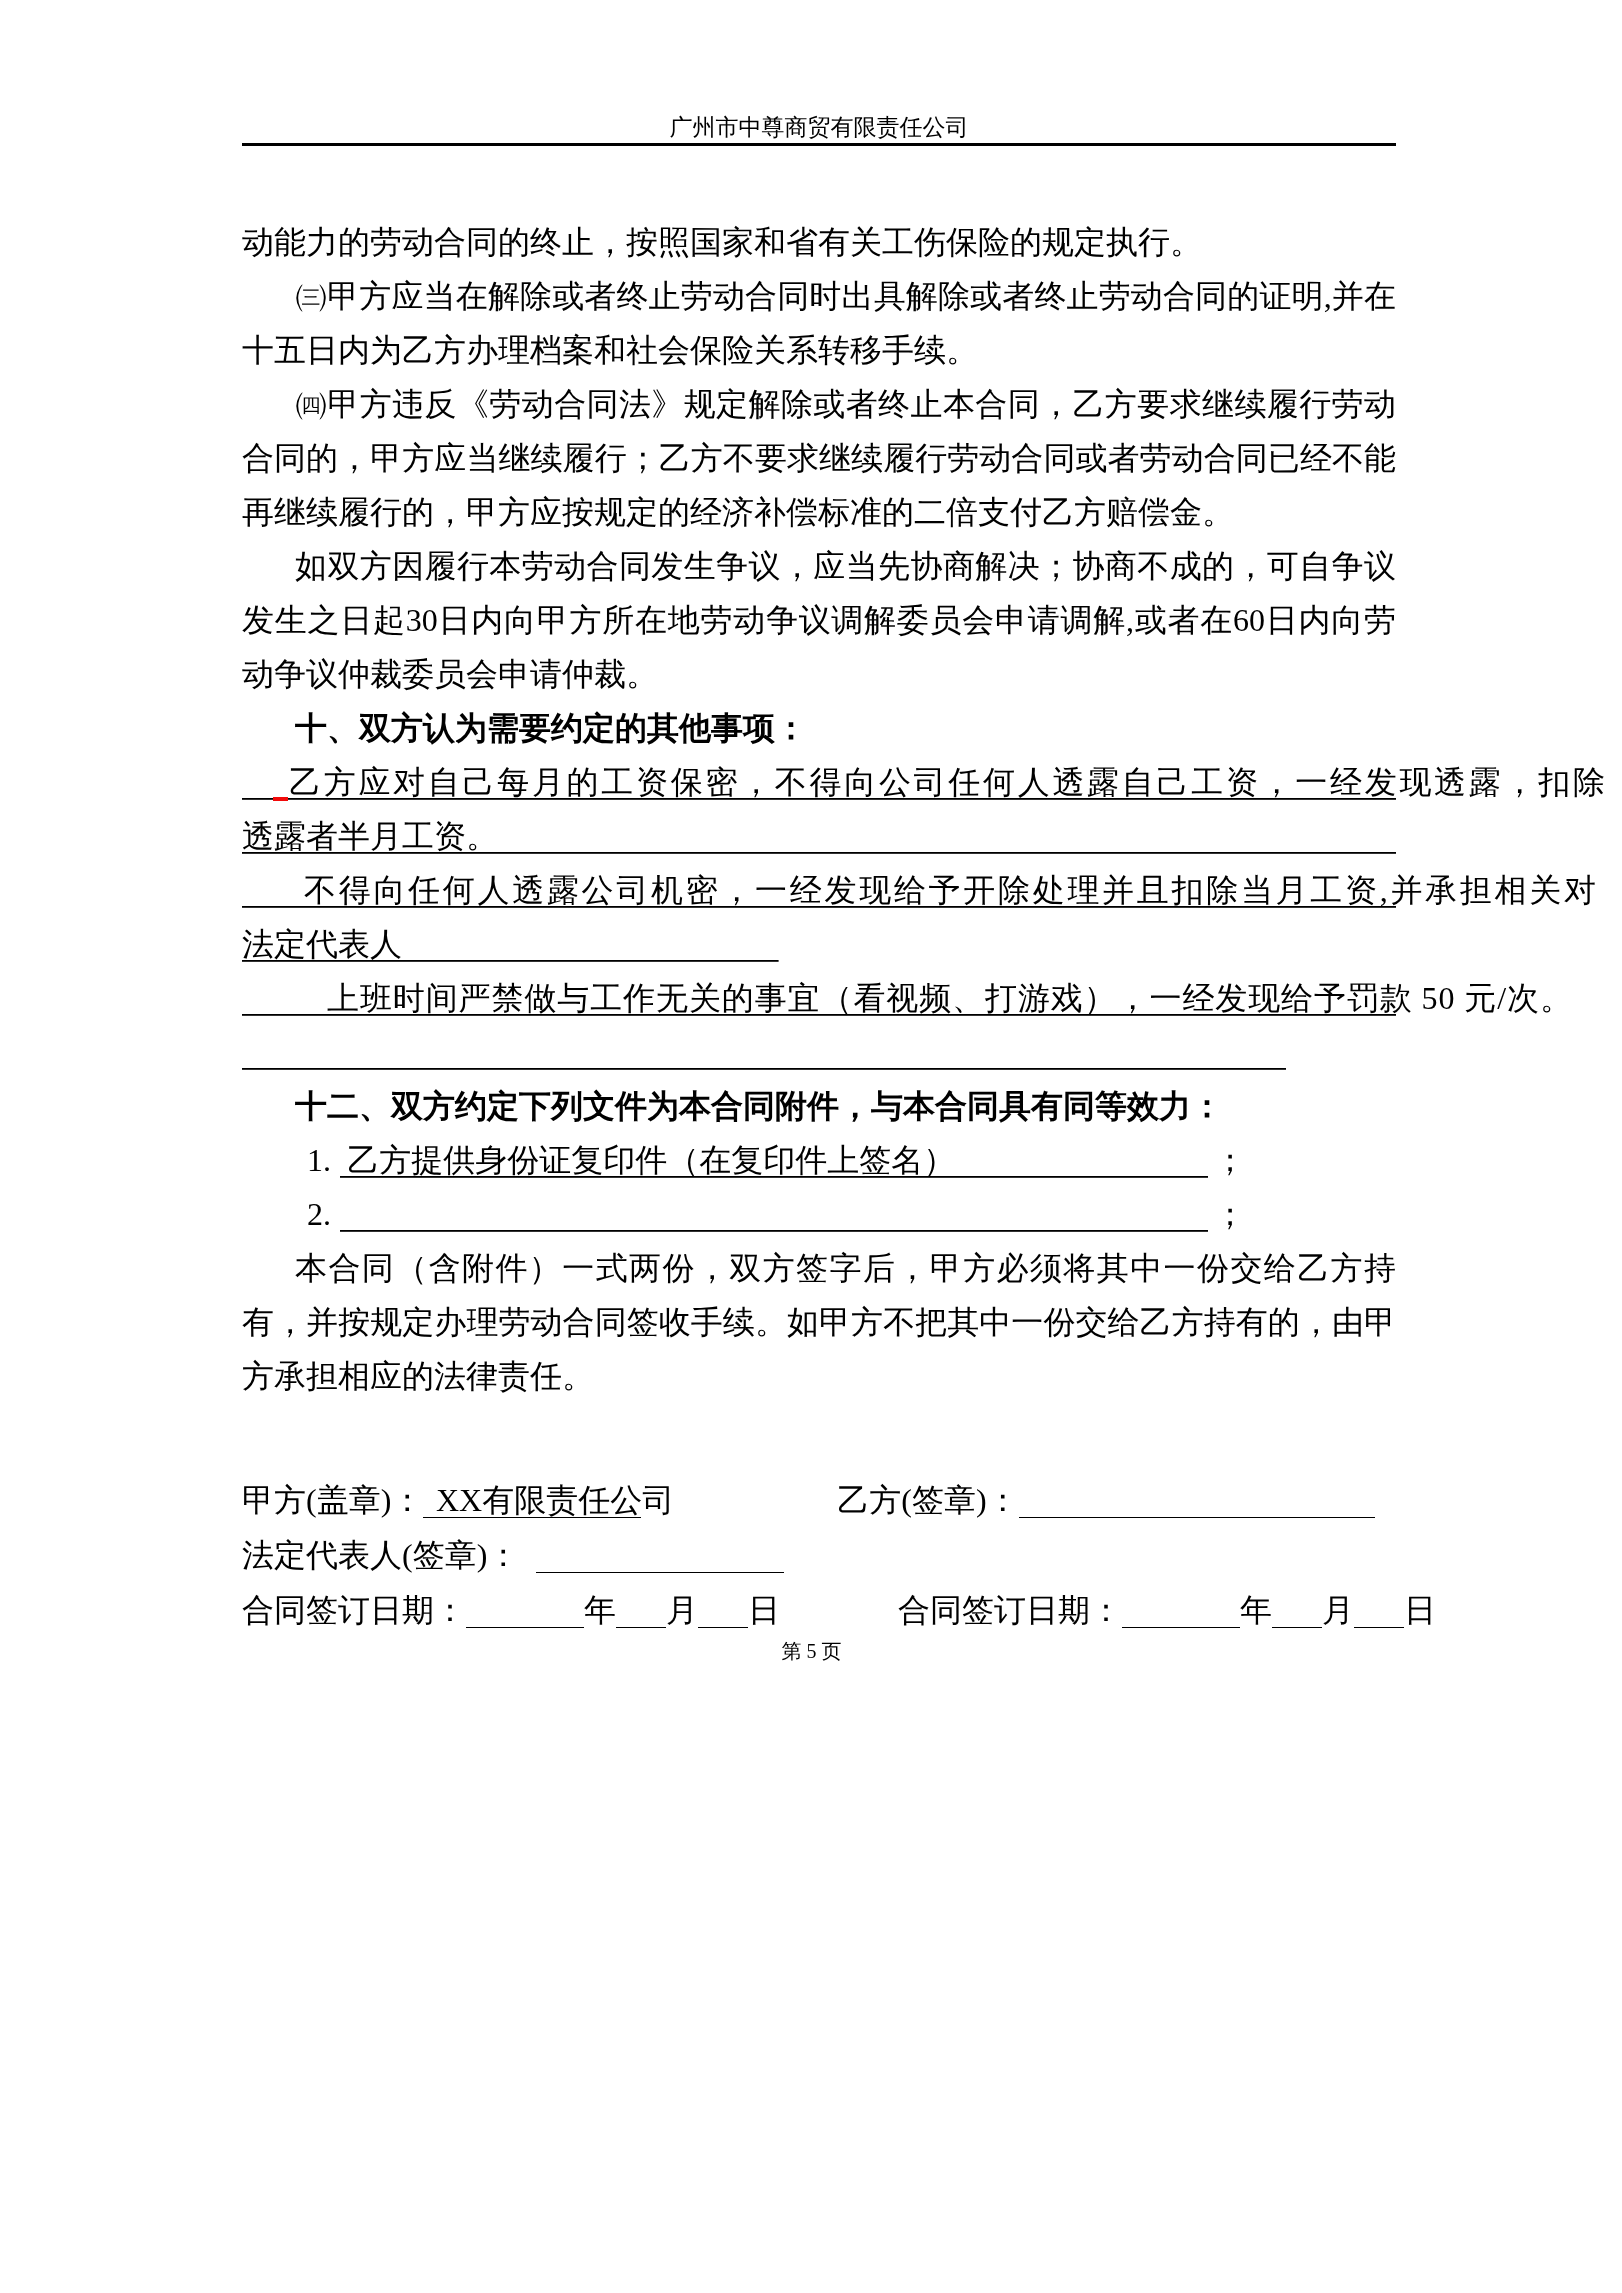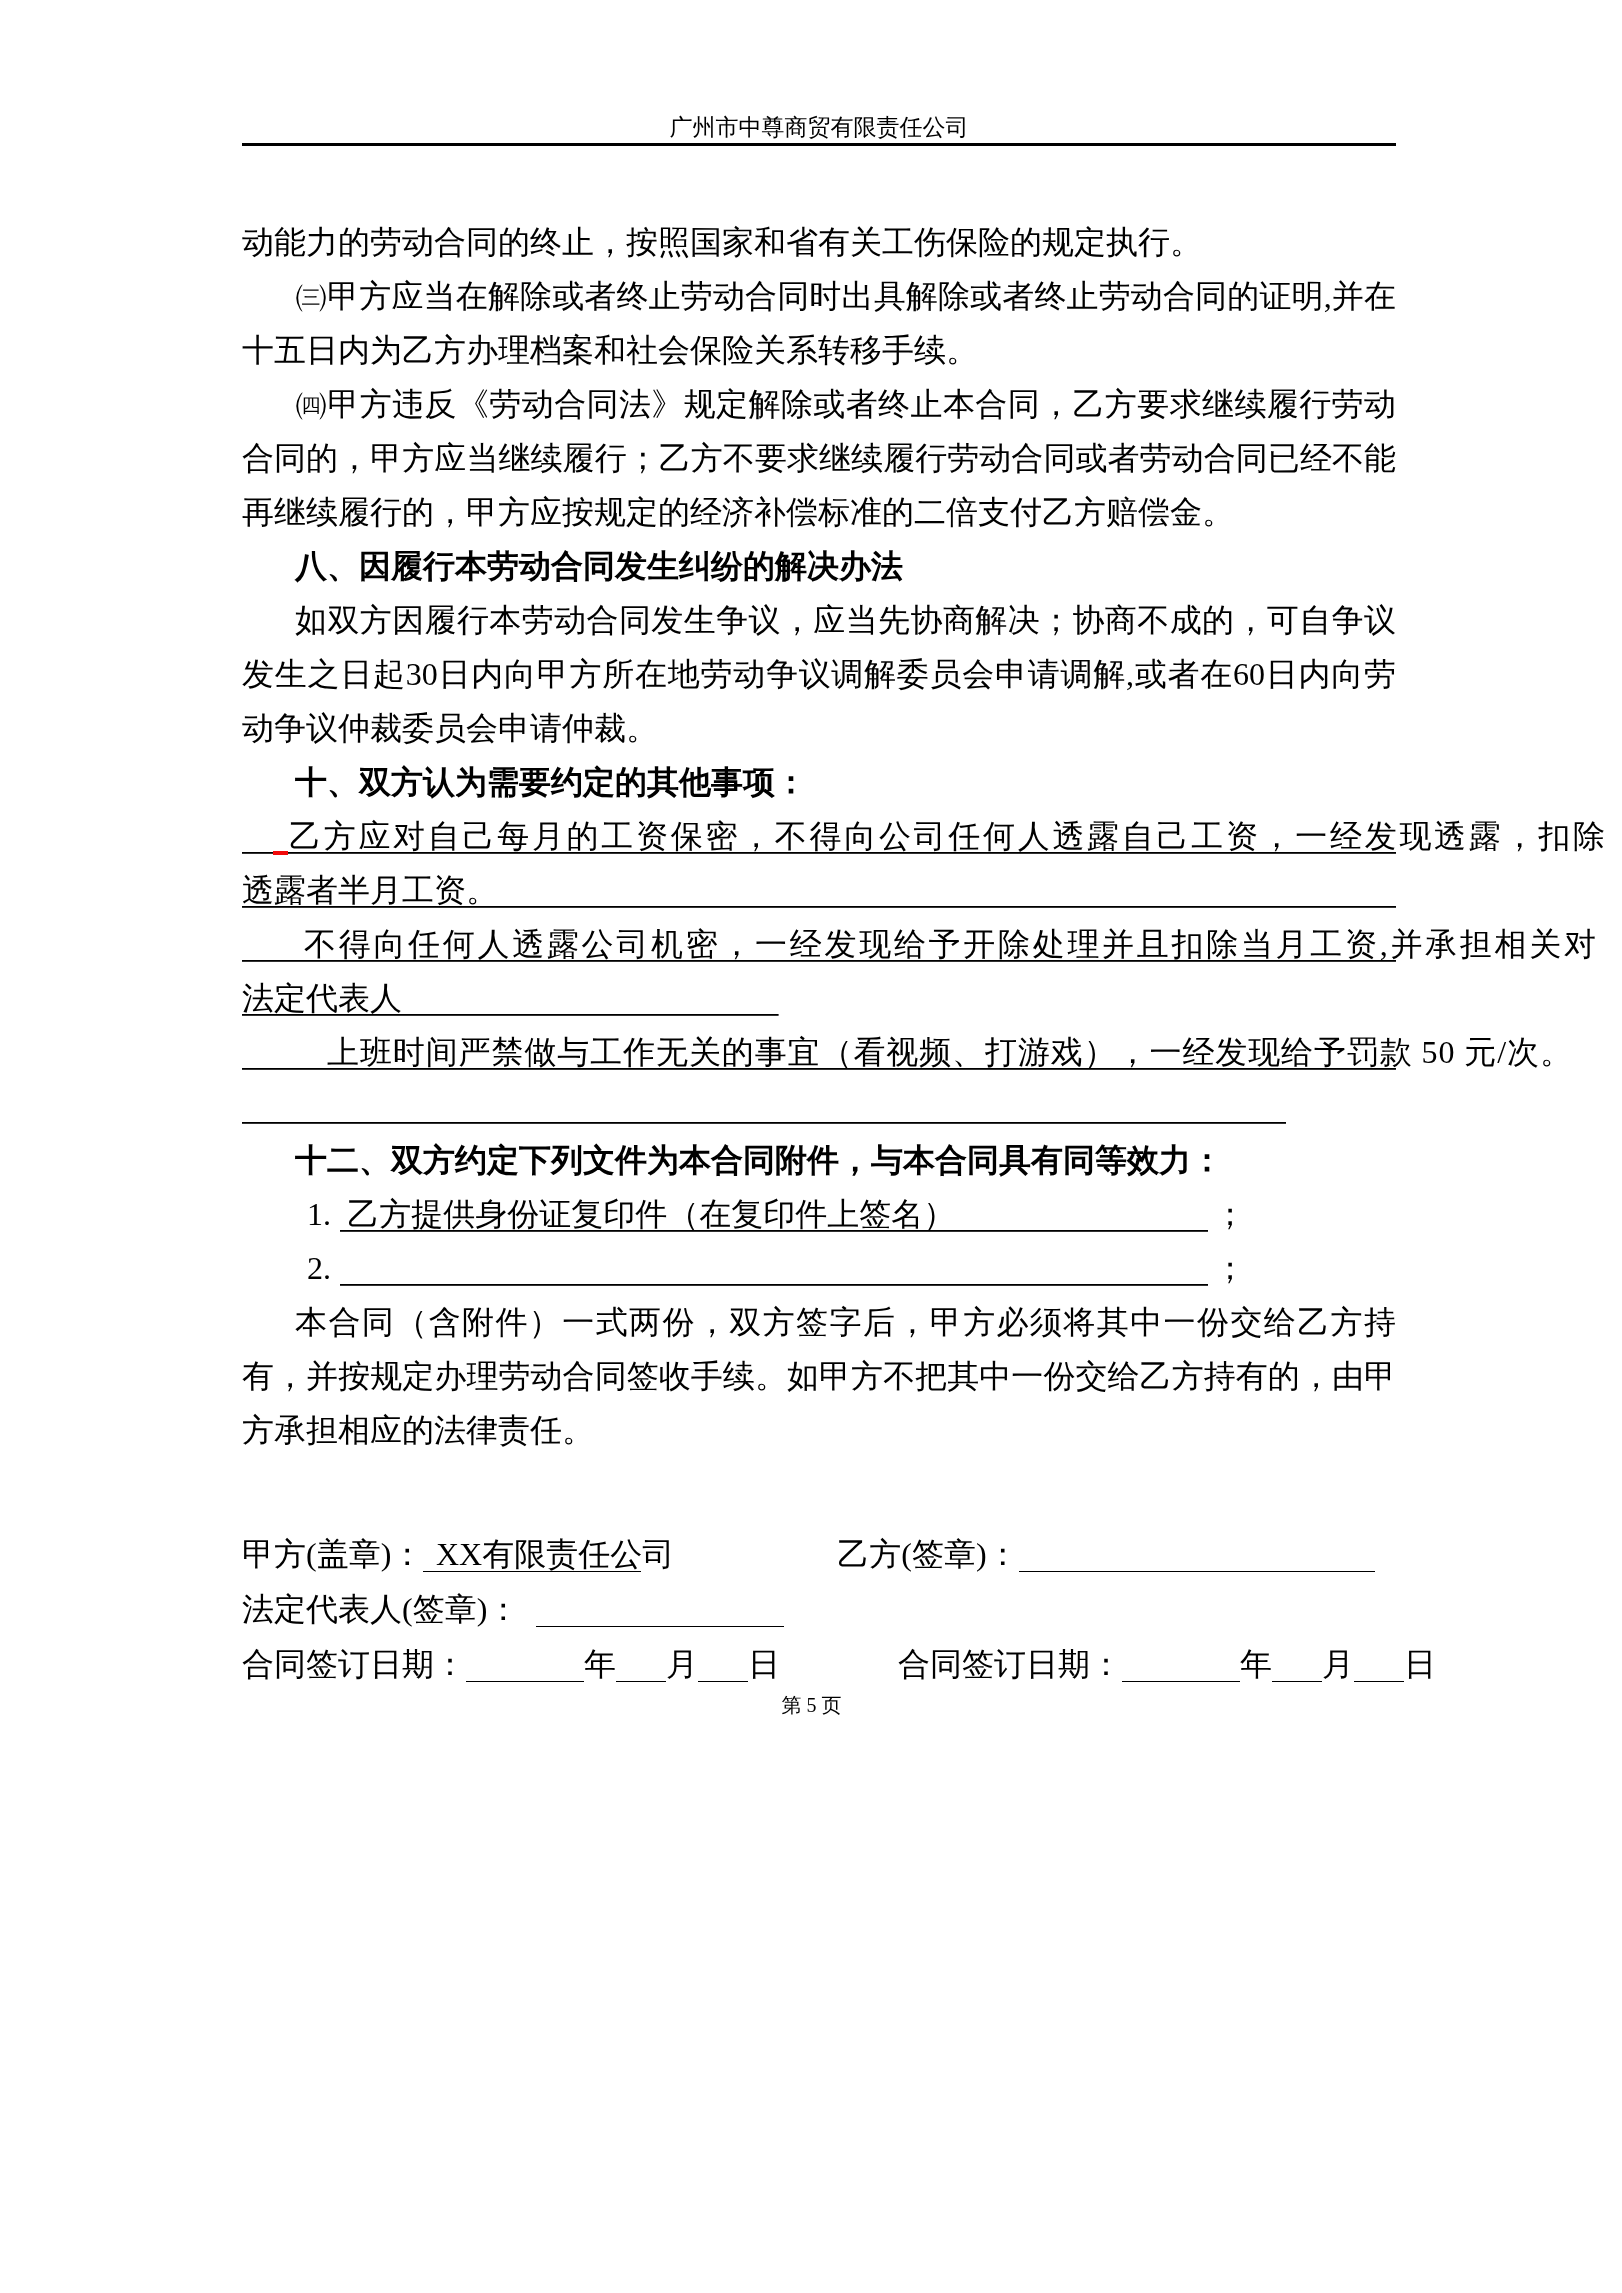--- a/index.html
+++ b/index.html
@@ -93,21 +93,20 @@
   </div>
 
   <div class="content">
 
     <p>动能力的劳动合同的终止，按照国家和省有关工伤保险的规定执行。</p>
 
     <p class="indent">㈢甲方应当在解除或者终止劳动合同时出具解除或者终止劳动合同的证明,并在十五日内为乙方办理档案和社会保险关系转移手续。</p>
 
     <p class="indent">㈣甲方违反《劳动合同法》规定解除或者终止本合同，乙方要求继续履行劳动合同的，甲方应当继续履行；乙方不要求继续履行劳动合同或者劳动合同已经不能再继续履行的，甲方应按规定的经济补偿标准的二倍支付乙方赔偿金。</p>
 
-    <p class="indent bold">八、因履行本劳动合同发生纠纷的解决办法</p>
 
 
     <p class="indent">如双方因履行本劳动合同发生争议，应当先协商解决；协商不成的，可自争议发生之日起30日内向甲方所在地劳动争议调解委员会申请调解,或者在60日内向劳动争议仲裁委员会申请仲裁。</p>
 
 
     <p class="indent bold">十、双方认为需要约定的其他事项：</p>
 
     <div class="uline ind52 ls3">
       <span class="redmark"></span>
       <span>乙方应对自己每月的工资保密，不得向公司任何人透露自己工资，一经发现透露，扣除</span>

